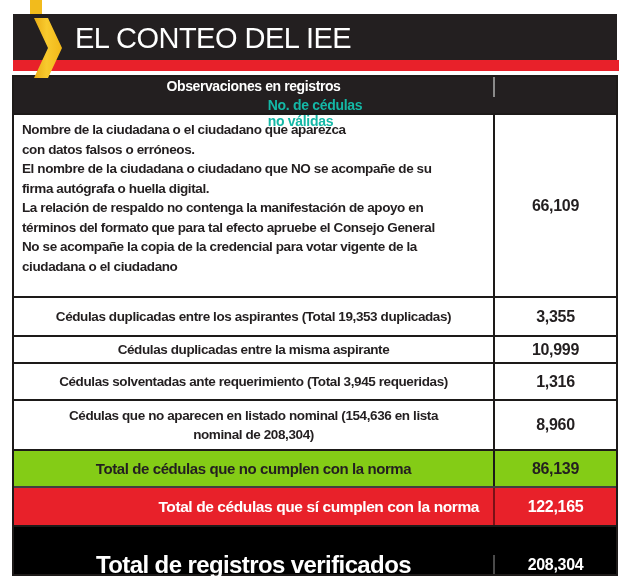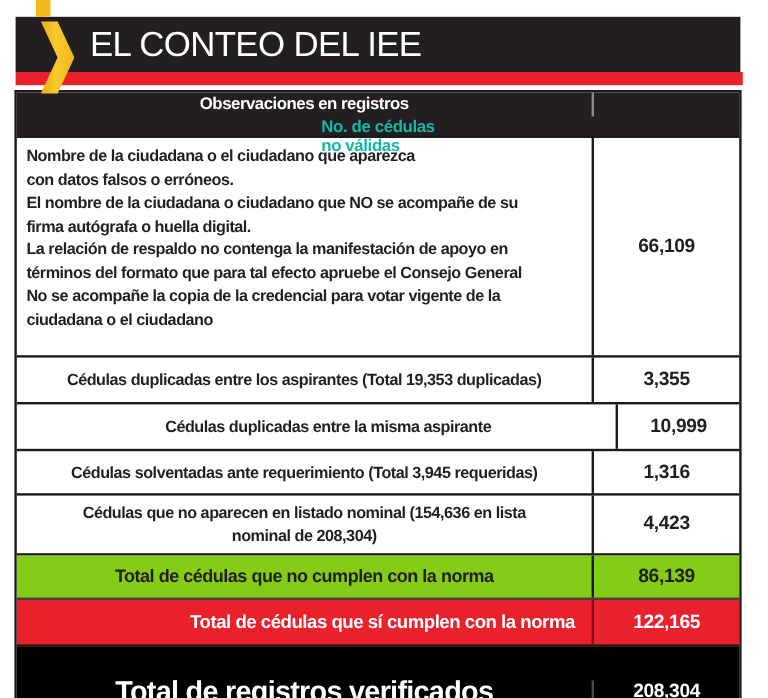--- a/index.html
+++ b/index.html
@@ -25,21 +25,21 @@
 
   .thead{background:#231f20;height:38px;border-bottom:2px solid #1d1a19;flex-direction:column;}
   .thead .cell-label{justify-content:center;align-items:center;color:#ffffff;font-size:14px;
     border-right:2px solid #8a8a8a;}
   .thead .cell-value{color:#14b8a6;font-size:14px;line-height:16.5px;white-space:pre-line;}
 
   .row-tall{height:183px;border-bottom:2px solid #1d1a19;}
   .row-tall .cell-label{justify-content:flex-start;padding:5px 8px 0 8px;white-space:pre-line;}
   .row-mid{border-bottom:2px solid #1d1a19;}
   .row-mid .cell-label{align-items:center;text-align:center;padding:0 8px;}
-  .row-h40{height:39px;} .row-h27{height:39px;padding-left:20px;} .row-h37{height:37px;}
+  .row-h40{height:39px;} .row-h27{height:27px;} .row-h37{height:37px;}
   .row-2line{height:50px;border-bottom:2px solid #1d1a19;}
   .row-2line .cell-label{justify-content:center;padding:0 8px;white-space:pre-line;text-align:center;}
 
   .row-gray{height:37px;background:#84cc16;border-bottom:2px solid #404040;}
   .row-gray .cell-label{align-items:center;text-align:center;font-size:15px;}
 
   .row-red{height:39px;background:#e8212a;border-bottom:2px solid #1d1a19;}
   .row-red .cell-label{align-items:flex-end;text-align:right;justify-content:center;
     color:#ffffff;font-size:15.5px;padding-right:14px;border-right:2px solid #791116;}
   .row-red .cell-value{color:#ffffff;}
@@ -103,21 +103,21 @@
     </div>
 
     <div class="trow row-mid row-h37">
       <div class="cell-label">Cédulas solventadas ante requerimiento (Total 3,945 requeridas)</div>
       <div class="cell-value">1,316</div>
     </div>
 
     <div class="trow row-2line">
       <div class="cell-label">Cédulas que no aparecen en listado nominal (154,636 en lista
 nominal de 208,304)</div>
-      <div class="cell-value">4,423</div>
+      <div class="cell-value">8,960</div>
     </div>
 
     <div class="trow row-gray">
       <div class="cell-label">Total de cédulas que no cumplen con la norma</div>
       <div class="cell-value">86,139</div>
     </div>
 
     <div class="trow row-red">
       <div class="cell-label">Total de cédulas que sí cumplen con la norma</div>
       <div class="cell-value">122,165</div>

